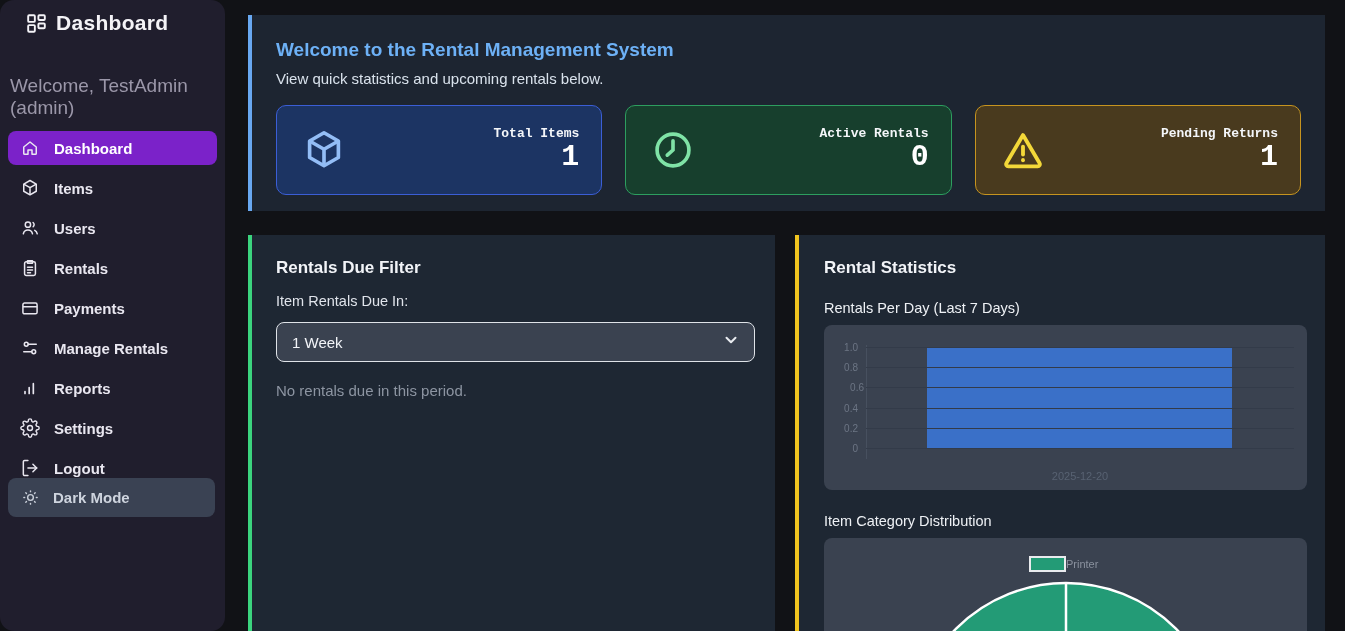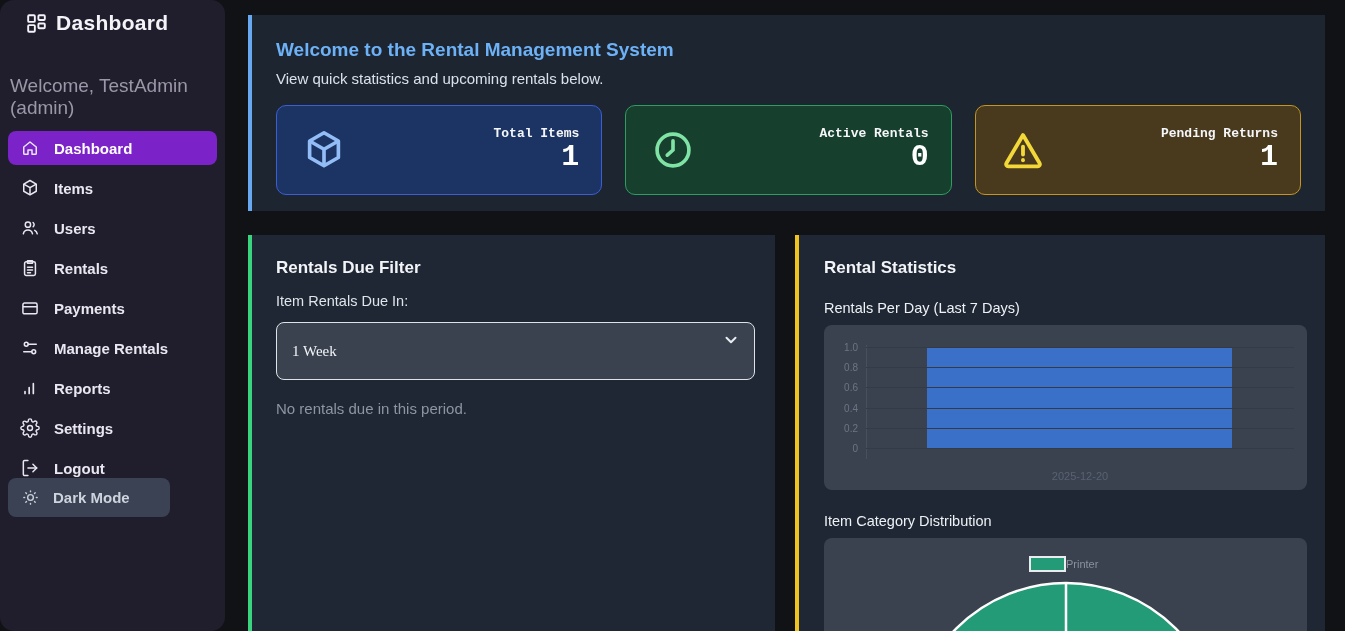--- a/index.html
+++ b/index.html
@@ -31,21 +31,21 @@
   .nav { list-style: none; padding: 0 8px; }
   .nav-item {
     display: flex; align-items: center; gap: 14px;
     height: 34px; margin-bottom: 6px; padding: 0 12px;
     border-radius: 8px; cursor: pointer;
     font-size: 15px; font-weight: 600; color: #e9e7f0;
   }
   .nav-item .nav-icon { color: #e9e7f0; width: 20px; height: 20px; flex: 0 0 20px; }
   .nav-item.active { background: #7b22c9; color: #ffffff; }
   .dark-mode-btn {
-    position: absolute; left: 8px; top: 478px; width: 162px; height: 39px;
+    position: absolute; left: 8px; top: 478px; width: 207px; height: 39px;
     background: #3a4253; border: none; border-radius: 8px;
     display: flex; align-items: center; gap: 13px; padding: 0 13px;
     font-family: inherit; font-size: 15px; font-weight: 600; color: #ced4de;
     cursor: pointer;
   }
   .dark-mode-btn .sun { color: #c9cfd9; }
 
   
   .card {
     position: absolute; background: #1e2733; border-radius: 0;
@@ -77,24 +77,24 @@
   .stat-amber  .stat-icon { color: #f3d839; }
 
   
   .filter-card {
     left: 248px; top: 235px; width: 527px; height: 420px;
     border-left: 4px solid #3bd47e; padding: 23px 24px;
   }
   .filter-label { margin-top: 15px; font-size: 14.5px; color: #e0e4eb; }
   .select-wrap { position: relative; margin-top: 13px; }
   .filter-select {
-    width: 479px; height: 58px; appearance: none; -webkit-appearance: none;
+    width: 479px; height: 40px; appearance: none; -webkit-appearance: none;
     background: #3a4250; color: #f2f4f8;
     border: 1.5px solid #dfe3e8; border-radius: 8px;
-    font-family: Liberation Serif, serif; font-size: 15px; padding: 0 34px 0 15px;
+    font-family: Liberation Sans, sans-serif; font-size: 15px; padding: 0 34px 0 15px;
     cursor: pointer;
   }
   .select-chevron {
     position: absolute; right: 14px; top: 14px; pointer-events: none; color: #e8ebf0;
   }
   .filter-empty { margin-top: 20px; font-size: 15px; color: #8d95a2; }
 
   
   .stats-panel-card {
     left: 795px; top: 235px; width: 530px; height: 420px;
@@ -316,21 +316,21 @@
   <div class="bar-panel">
     <div class="bar-plot" id="bar-plot">
       <div class="y-axis-line"></div>
       <div class="bar-rect" id="bar-rect" style="top: 22px; height: 101px; background: rgb(58, 112, 200);"></div>
       <div class="x-label">2025-12-20</div>
     <div class="gridline" style="top: 22px;"></div>
         <div class="ytick" style="top: 22px; left: 0px;">1.0</div>
         <div class="gridline" style="top: 42.2px;"></div>
         <div class="ytick" style="top: 42.2px; left: 0px;">0.8</div>
         <div class="gridline" style="top: 62.4px;"></div>
-        <div class="ytick" style="top: 62.4px; left: 0px;">0.6</div>
+        <div class="ytick" style="top: 62.4px; left: 6px;">0.6</div>
         <div class="gridline" style="top: 82.6px;"></div>
         <div class="ytick" style="top: 82.6px; left: 0px;">0.4</div>
         <div class="gridline" style="top: 102.8px;"></div>
         <div class="ytick" style="top: 102.8px; left: 0px;">0.2</div>
         <div class="gridline" style="top: 123px;"></div>
         <div class="ytick" style="top: 123px; left: 0px;">0</div>
       </div>
   </div>
 
   <h3 class="chart-heading pie-heading">Item Category Distribution</h3>

